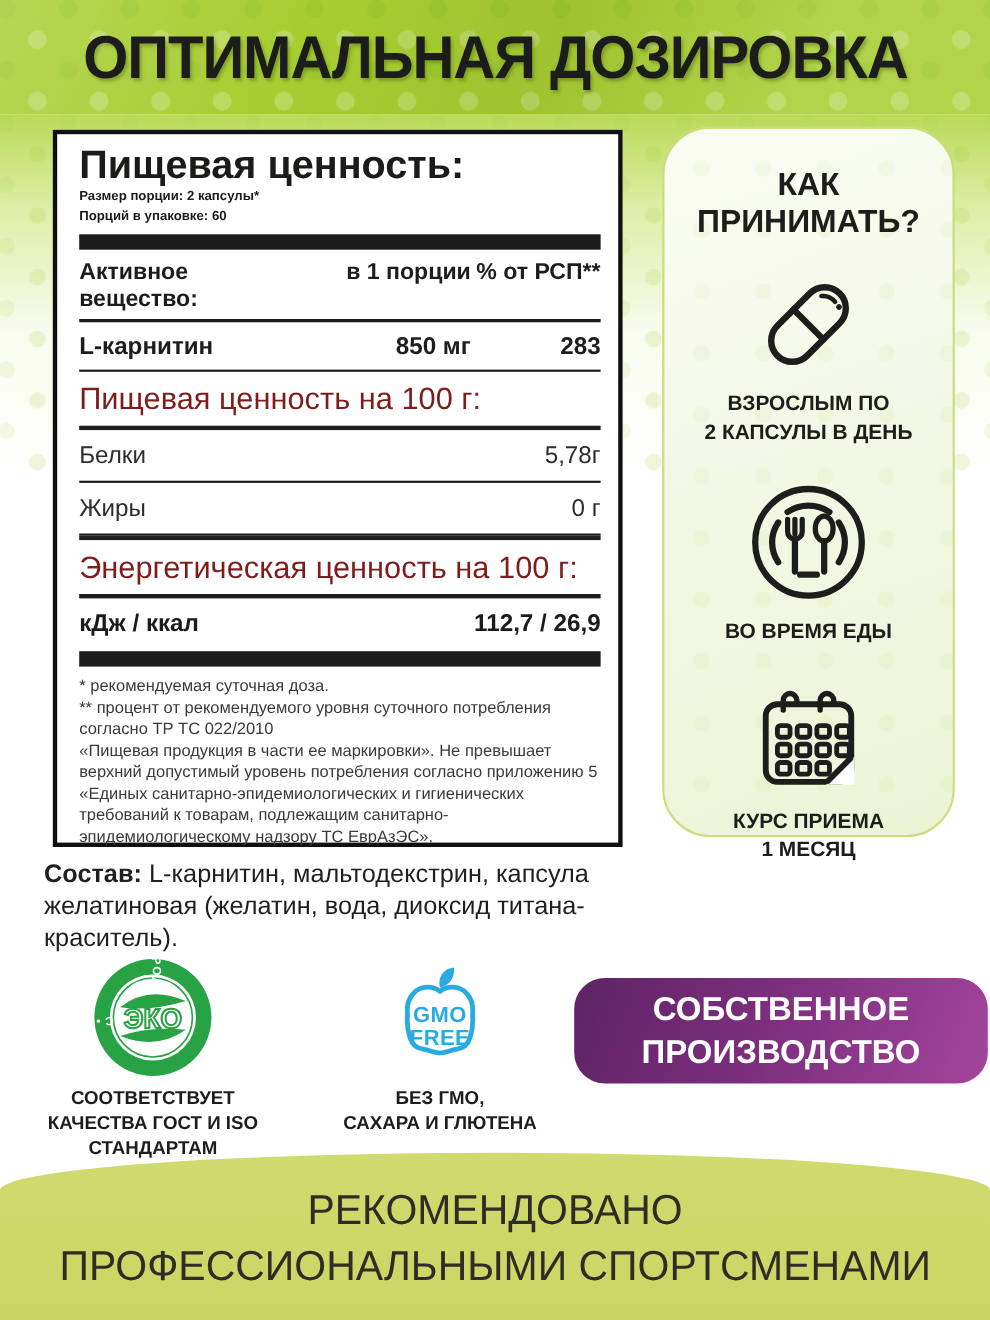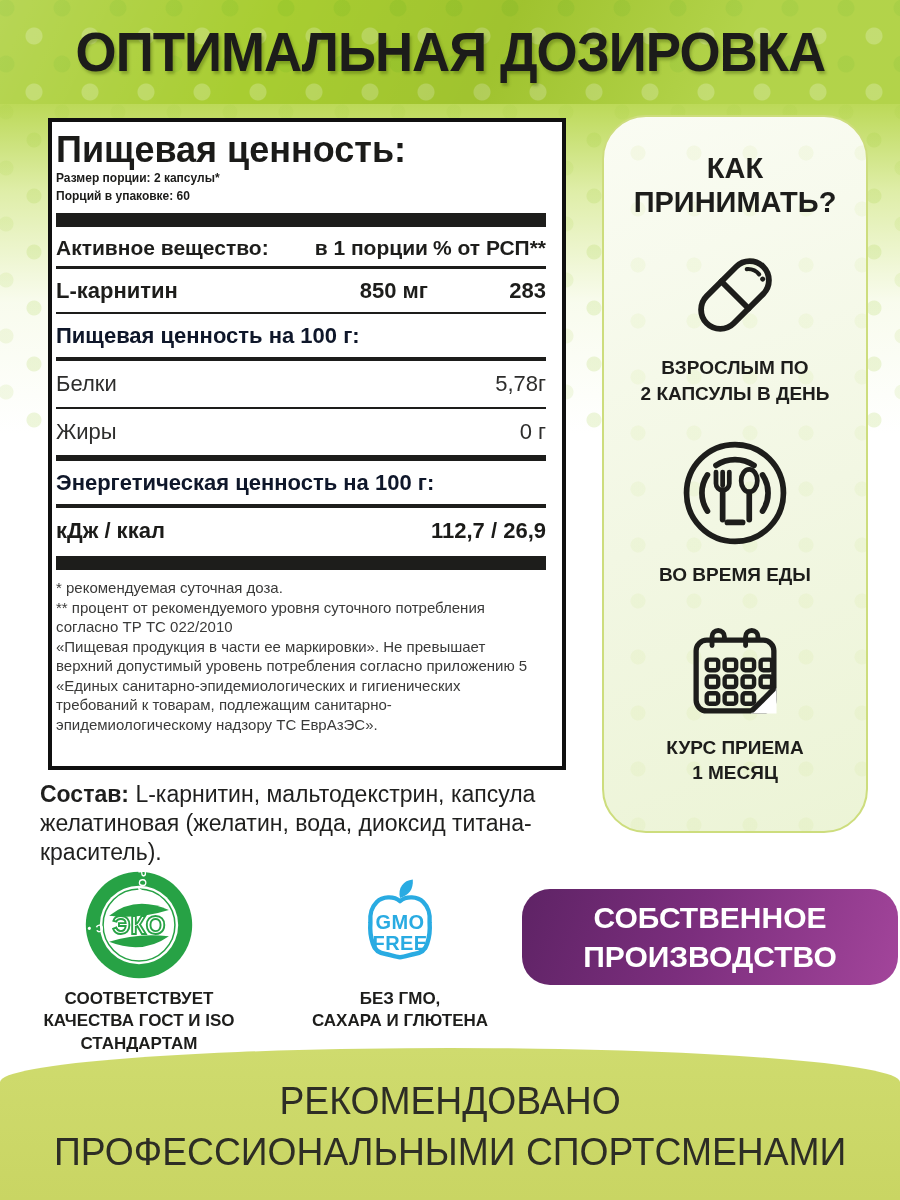--- a/index.html
+++ b/index.html
@@ -20,46 +20,46 @@
         transform:scaleX(0.96);white-space:nowrap;
         text-shadow:2px 3px 3px rgba(60,80,10,0.35);}
   .hero-fade{position:absolute;left:0;top:104px;width:900px;height:330px;z-index:0;
         background:
           radial-gradient(circle, rgba(160,205,60,0.18) 7px, rgba(160,205,60,0) 8px) 6px 8px / 56px 56px,
           radial-gradient(circle, rgba(160,205,60,0.12) 7px, rgba(160,205,60,0) 8px) 34px 36px / 56px 56px,
           linear-gradient(180deg, #bcd958 0%, rgba(205,228,120,0.65) 26%, rgba(236,245,205,0.35) 60%, rgba(255,255,255,0) 100%);}
 
   
   .nutri{position:absolute;left:48px;top:118px;width:518px;height:652px;background:#ffffff;
-         border:4px solid #101010;box-sizing:border-box;padding:8px 16px 8px 4px;z-index:4;}
+         border:4px solid #101010;box-sizing:border-box;padding:8px 16px 8px 20px;z-index:4;}
   .nutri-title{font-size:36px;font-weight:800;line-height:1.12;color:#1b1b19;}
   .nutri-sub{font-size:12px;font-weight:700;line-height:1.45;color:#1b1b19;}
   .black-bar{height:14px;background:#1d1d1b;margin:8px 0 2px 0;}
   .cols{display:flex;align-items:baseline;padding:7px 0 6px 0;font-size:21px;font-weight:700;}
   .c1{flex:1;text-align:left;}
   .c2{width:150px;text-align:right;}
   .c3{width:118px;text-align:right;}
   .rule2{border-top:2px solid #1d1d1b;}
   .rule3{border-top:3px solid #1d1d1b;}
   .rule4{border-top:4px solid #1d1d1b;}
   .nrow{display:flex;align-items:baseline;justify-content:space-between;padding:10px 0;font-size:22px;}
   .nrow .lab{flex:1;color:#2d2d2c;}
   .nrow .val{text-align:right;color:#2d2d2c;}
   .nrow.bold, .nrow.bold .lab, .nrow.bold .val{font-weight:700;color:#1b1b19;}
-  .sec{font-size:22px;font-weight:700;padding:9px 0 8px 0;color:#0f172a;}
+  .sec{font-size:28px;font-weight:400;padding:9px 0 8px 0;color:#7f1d1d;}
   .fnotes{margin-top:8px;font-size:15px;line-height:1.3;color:#3a3a39;}
   .fnotes div{margin:0;}
 
   
   .composition{position:absolute;left:40px;top:780px;width:545px;font-size:23px;line-height:1.26;
                color:#1f1f1e;z-index:4;}
   .composition .lbl{font-weight:700;}
 
   
-  .howto{position:absolute;left:602px;top:115px;width:266px;height:718px;box-sizing:border-box;
+  .howto{position:absolute;left:602px;top:115px;width:266px;height:646px;box-sizing:border-box;
          border:2px solid #cddd7d;border-radius:44px;
          background:
            radial-gradient(circle, rgba(190,220,110,0.10) 7px, rgba(190,220,110,0) 8px) 6px 8px / 56px 56px,
            linear-gradient(160deg,#fafcf3 0%, #f2f7e3 55%, #ecf4d6 100%);
          display:flex;flex-direction:column;align-items:center;text-align:center;
          padding:34px 14px 20px 14px;z-index:4;}
   .howto-title{font-size:29px;font-weight:800;line-height:1.18;color:#1d1d1b;margin-bottom:26px;}
   .howto-item{display:flex;flex-direction:column;align-items:center;}
   .howto-label{font-size:19px;font-weight:700;line-height:1.32;color:#1d1d1b;}
   .icon-wrap{line-height:0;}

